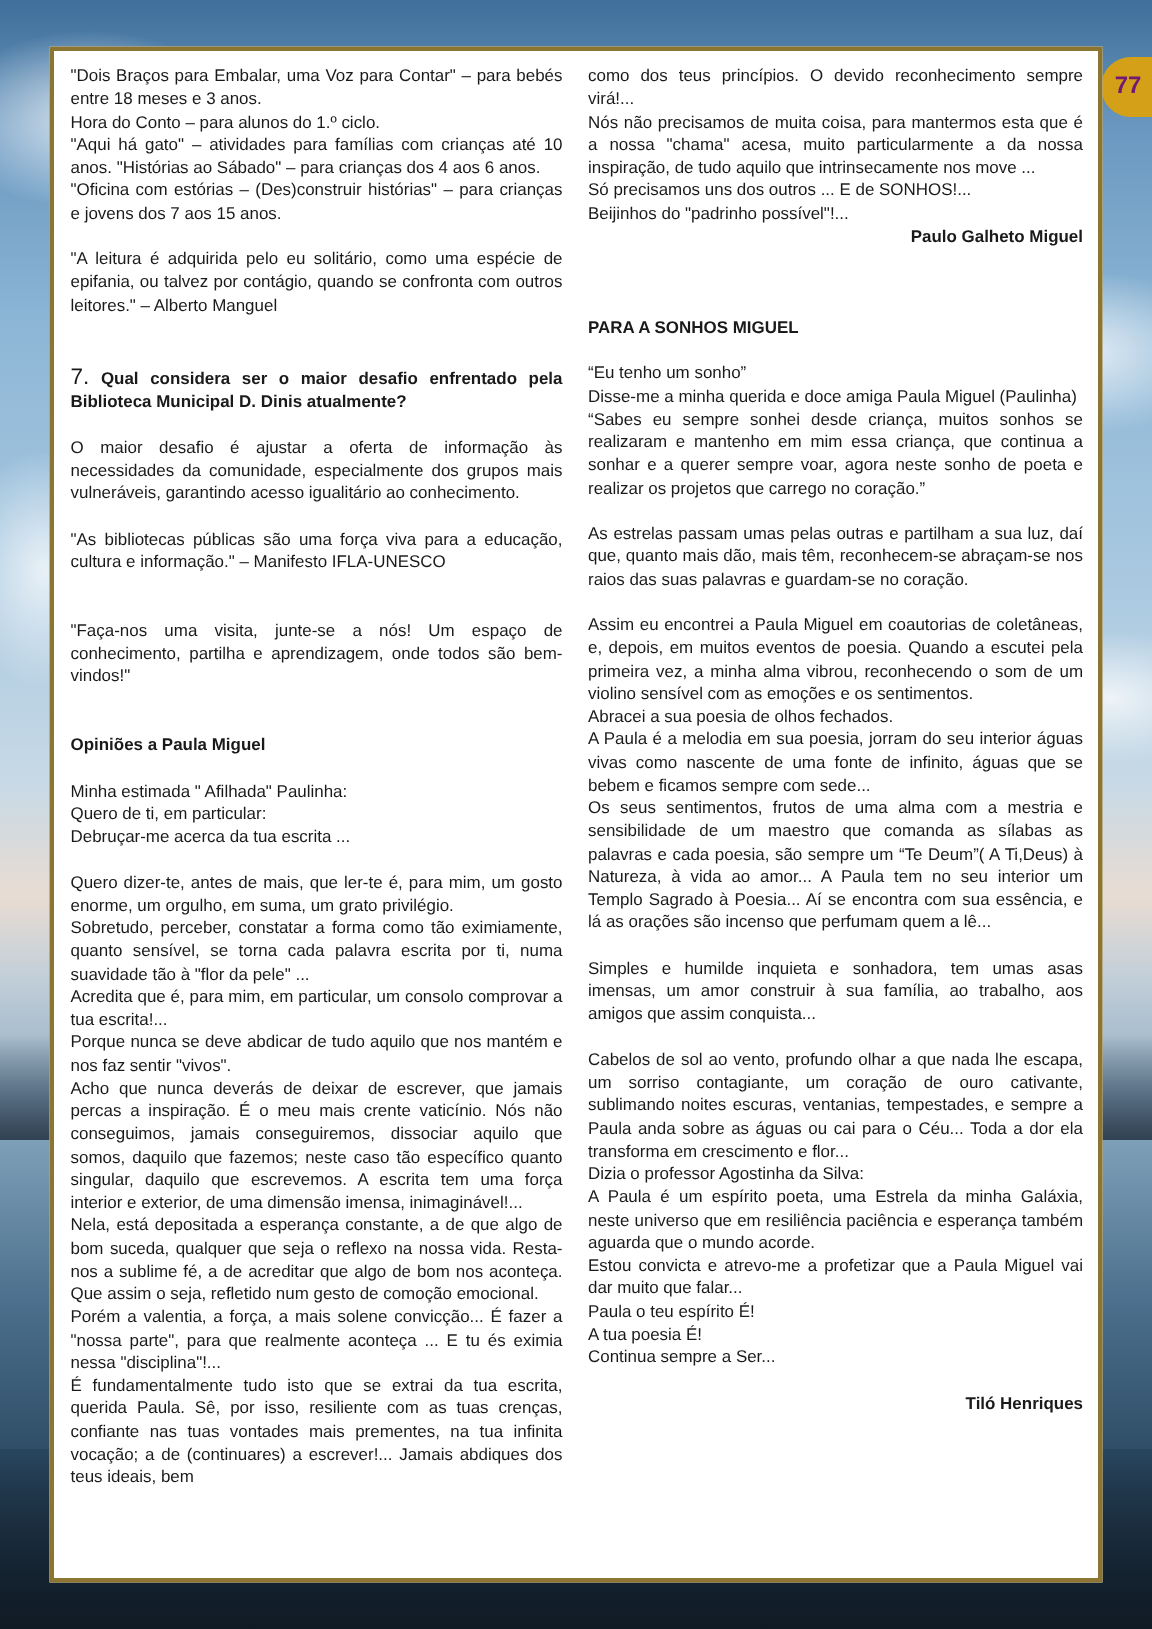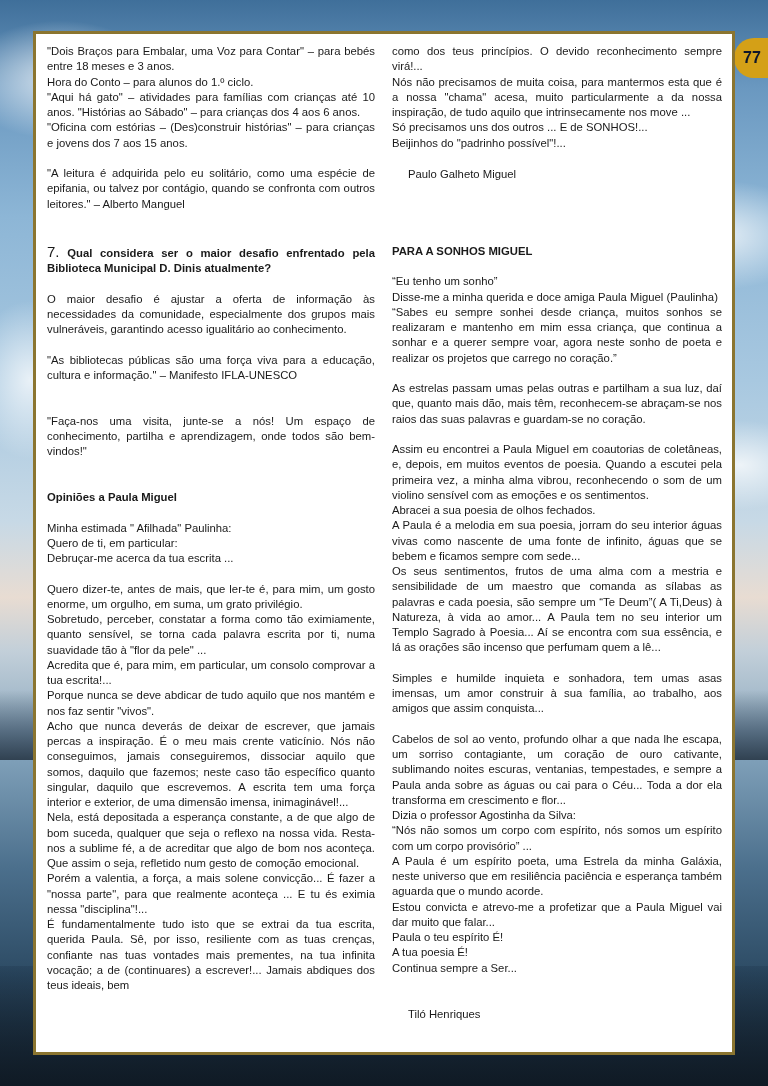--- a/index.html
+++ b/index.html
@@ -23,36 +23,36 @@
       position: absolute; left: 0; right: 0; bottom: 0; height: 120px;
       background: linear-gradient(180deg, rgba(20,40,60,0.2), rgba(15,25,35,0.95));
     }
     .page-frame {
       position: absolute; left: 33px; top: 31px; width: 696px; height: 1018px;
       background: #ffffff; border: 3px solid #8b7530; box-sizing: content-box;
     }
     .page-number {
       position: absolute; left: 734px; top: 38px; width: 34px; height: 40px;
       background: #d4a017; border-radius: 20px 0 0 20px;
-      color: #0f172a; font-weight: bold; font-size: 16px;
+      color: #701a75; font-weight: bold; font-size: 16px;
       display: flex; align-items: center; justify-content: center;
       padding-left: 2px; box-sizing: border-box;
     }
     .column {
       position: absolute; top: 44px; font-size: 11.3px; line-height: 15.25px; color: #1a1a1a;
     }
     .col-left { left: 47px; width: 328px; }
     .col-right { left: 392px; width: 330px; }
     .p { margin: 0; text-align: justify; }
     .gap { height: 15.25px; }
     .gap2 { height: 30.5px; }
     .q-title { margin: 0; font-weight: bold; text-align: justify; }
     .q-num { font-size: 15px; font-weight: normal; }
     .section-title { margin: 0; font-weight: bold; }
-    .signature { margin: 16px; font-weight: normal; }
+    .signature { margin: 0; font-weight: bold; text-align: right; }
   </style>
 </head>
 <body>
 
 <div>
   <div class="bg-cloud" style="left:-40px;top:20px;width:200px;height:120px;"></div>
   <div class="bg-cloud" style="left:620px;top:180px;width:200px;height:110px;"></div>
   <div class="bg-cloud" style="left:660px;top:420px;width:160px;height:90px;"></div>
   <div class="bg-cloud" style="left:-30px;top:300px;width:120px;height:160px;"></div>
   <div class="bg-city"></div>
@@ -121,21 +121,20 @@
   <div class="gap"></div>
   <p class="p">Assim eu encontrei a Paula Miguel em coautorias de coletâneas, e, depois, em muitos eventos de poesia. Quando a escutei pela primeira vez, a minha alma vibrou, reconhecendo o som de um violino sensível com as emoções e os sentimentos.</p>
   <p class="p">Abracei a sua poesia de olhos fechados.</p>
   <p class="p">A Paula é a melodia em sua poesia, jorram do seu interior águas vivas como nascente de uma fonte de infinito, águas que se bebem e ficamos sempre com sede...</p>
   <p class="p">Os seus sentimentos, frutos de uma alma com a mestria e sensibilidade de um maestro que comanda as sílabas as palavras e cada poesia, são sempre um “Te Deum”( A Ti,Deus) à Natureza, à vida ao amor... A Paula tem no seu interior um Templo Sagrado à Poesia... Aí se encontra com sua essência, e lá as orações são incenso que perfumam quem a lê...</p>
   <div class="gap"></div>
   <p class="p">Simples e humilde inquieta e sonhadora, tem umas asas imensas, um amor construir à sua família, ao trabalho, aos amigos que assim conquista...</p>
   <div class="gap"></div>
   <p class="p">Cabelos de sol ao vento, profundo olhar a que nada lhe escapa, um sorriso contagiante, um coração de ouro cativante, sublimando noites escuras, ventanias, tempestades, e sempre a Paula anda sobre as águas ou cai para o Céu... Toda a dor ela transforma em crescimento e flor...</p>
   <p class="p">Dizia o professor Agostinha da Silva:</p>
-  <p class="p">“Nós não somos um corpo com espírito, nós somos um espírito com um corpo provisório” ...</p>
   <p class="p">A Paula é um espírito poeta, uma Estrela da minha Galáxia, neste universo que em resiliência paciência e esperança também aguarda que o mundo acorde.</p>
   <p class="p">Estou convicta e atrevo-me a profetizar que a Paula Miguel vai dar muito que falar...</p>
   <p class="p">Paula o teu espírito É!</p>
   <p class="p">A tua poesia É!</p>
   <p class="p">Continua sempre a Ser...</p>
   <div class="gap"></div>
   <p class="signature">Tiló Henriques</p>
 </div>
 
 </body></html>

